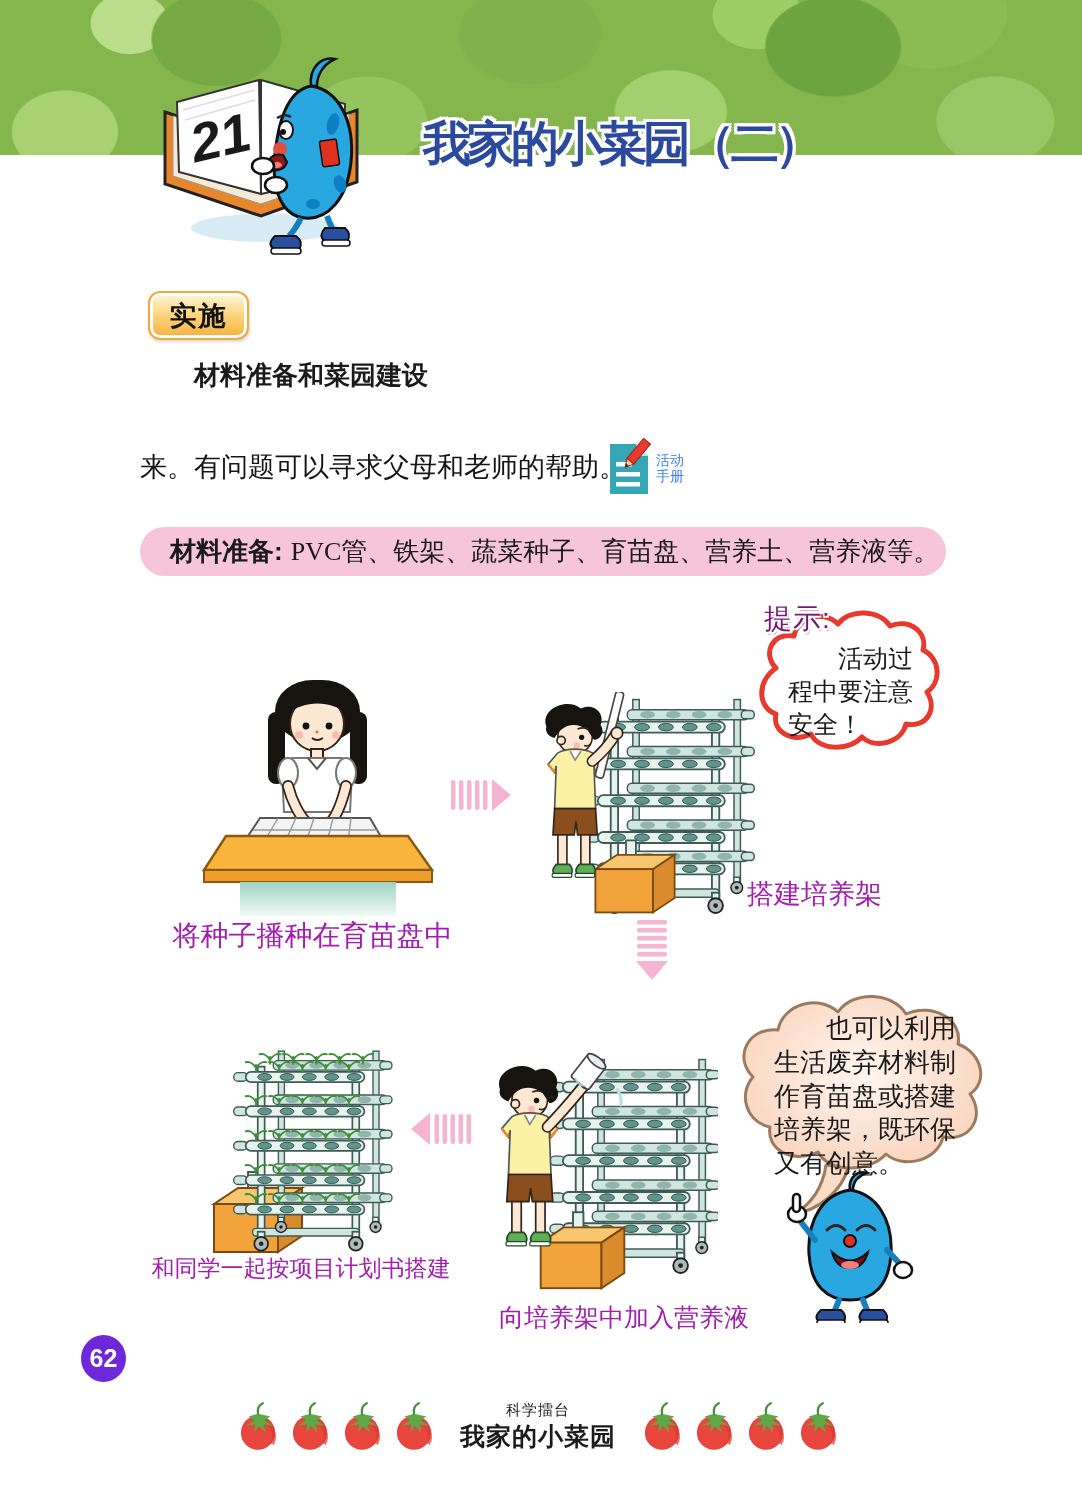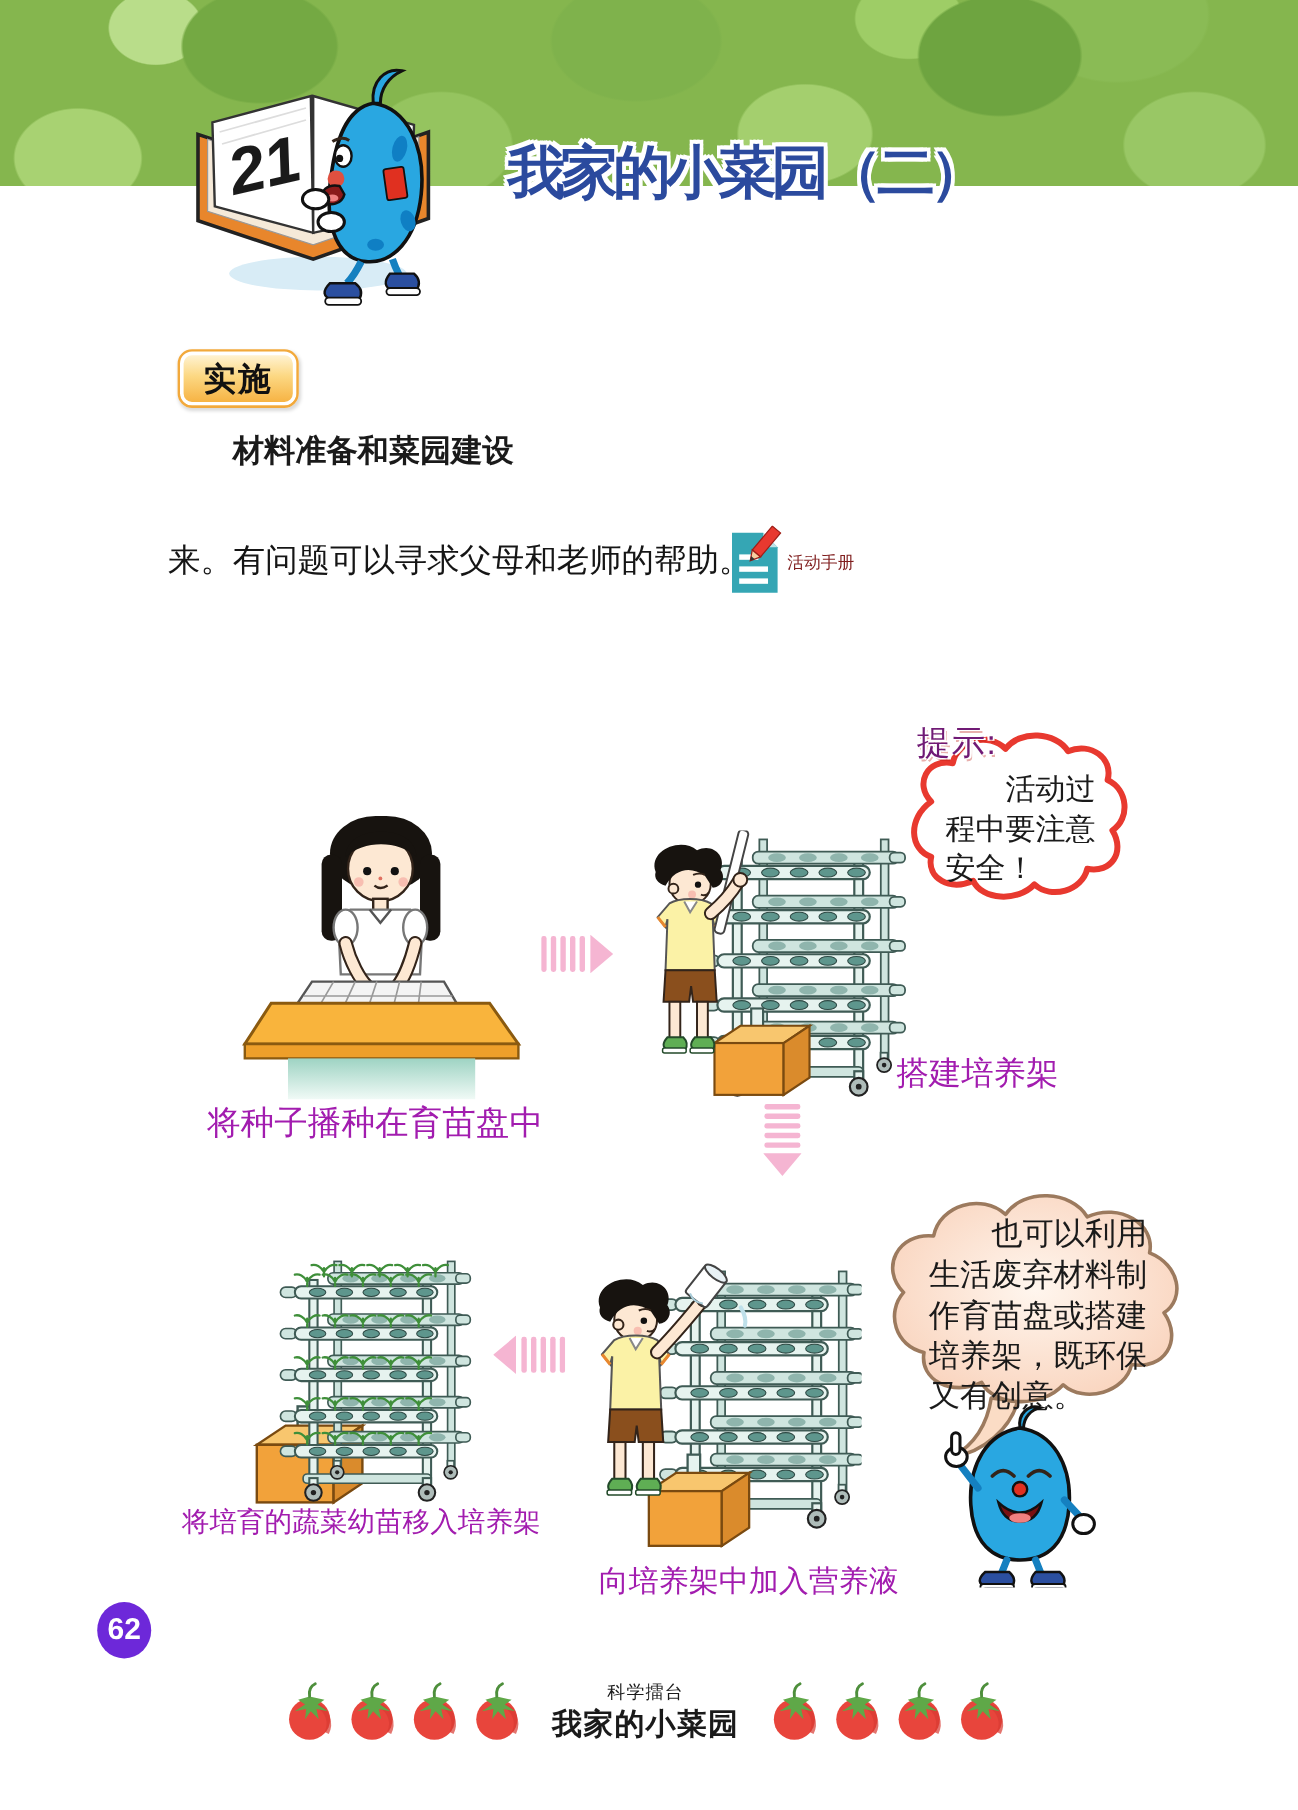--- a/index.html
+++ b/index.html
@@ -39,21 +39,21 @@
     border:2px solid #F2A93C;
     box-shadow:inset 0 0 0 3px #fff,1px 2px 3px rgba(0,0,0,.15);
     display:flex;align-items:center;justify-content:center;
     font-weight:bold;font-size:27px;color:#111;letter-spacing:2px;
   }
   .section-heading{left:194px;top:358px;margin:0;font-size:26px;font-weight:bold;white-space:nowrap;}
   .para{margin:0;font-size:27px;white-space:nowrap;color:#151515;}
   .para-1{left:192px;top:404px;}
   .para-2{left:140px;top:449px;}
   .manual{left:606px;top:438px;display:flex;align-items:center;}
-  .manual-label{font-size:14px;line-height:1.15;color:#7f1d1d;margin-left:2px;display:flex;flex-direction:row;}
+  .manual-label{font-size:14px;line-height:1.15;color:#3b82f6;margin-left:2px;display:flex;flex-direction:column;}
   .materials{
     left:140px;top:527px;width:806px;height:49px;border-radius:25px;background:#F7C5DA;
     display:flex;align-items:center;padding-left:30px;box-sizing:border-box;font-size:26px;
   }
   .materials .lbl{font-weight:bold;}
   .materials .itm{margin-left:8px;}
 
   
   .caption{font-family:Liberation Serif, serif;color:#a21caf;white-space:nowrap;}
   .caption-1{left:170px;top:917px;width:285px;text-align:center;font-size:28px;}
@@ -247,20 +247,24 @@
         <polygon points="-4,-2 0.5,-10 5,-2" fill="#F6CFA0" stroke="#9E1F18" stroke-width="1"></polygon>
         <polygon points="-1.5,-6.5 0.5,-10 2.5,-6.5" fill="#333"></polygon>
       </g>
     </svg>
     <div class="manual-label">
       <span>活动</span>
       <span>手册</span>
     </div>
   </div>
 
+  <div class="abs materials">
+    <span class="lbl">材料准备:</span>
+    <span class="itm serif">PVC管、铁架、蔬菜种子、育苗盘、营养土、营养液等。</span>
+  </div>
 
   <svg class="abs" style="left:200px;top:670px" width="235" height="248" viewBox="0 0 235 248">
     <rect x="75" y="10" width="85" height="62" rx="38" fill="#17130F"></rect>
     <rect x="68" y="42" width="17" height="72" rx="8" fill="#17130F"></rect>
     <rect x="150" y="42" width="17" height="72" rx="8" fill="#17130F"></rect>
     <circle cx="117" cy="54" r="27" class="skin"></circle>
     <path d="M88,44 C88,16 147,16 147,44 C132,30 103,30 88,44 Z" fill="#17130F"></path>
     <circle cx="106" cy="56" r="3.4" fill="#111"></circle>
       <circle cx="129" cy="56" r="3.4" fill="#111"></circle>
     <circle cx="99" cy="65" r="4" fill="#F6B0A6" opacity=".75"></circle>
@@ -318,21 +322,21 @@
   <svg class="abs" style="left:200px;top:1046px" width="235" height="210" viewBox="0 0 235 210">
     <use href="#pumpbox" transform="translate(8,130)"></use>
     <use href="#rack" transform="translate(44,0) scale(0.86)"></use>
     <use href="#sproutrow" transform="translate(70,16) scale(0.86)"></use>
     <use href="#sproutrow" transform="translate(56,24) scale(0.86)"></use>
     <use href="#sproutrow" transform="translate(56,58) scale(0.86)"></use>
     <use href="#sproutrow" transform="translate(56,93) scale(0.86)"></use>
     <use href="#sproutrow" transform="translate(56,127) scale(0.86)"></use>
     <use href="#sproutrow" transform="translate(56,156) scale(0.86)"></use>
   </svg>
-  <div class="abs caption caption-3">将培育的蔬菜幼苗移入培养架</div>
+  <div class="abs caption caption-3">和同学一起按项目计划书搭建</div>
 
   <svg class="abs" style="left:411px;top:1113px" width="60" height="32" viewBox="0 0 60 32">
     <use href="#arrowR" transform="translate(60,0) scale(-1,1)"></use>
   </svg>
 
   <svg class="abs" style="left:483px;top:1036px" width="235" height="256" viewBox="0 0 235 256">
     <use href="#rack" transform="translate(78,18) scale(0.92)"></use>
     <use href="#pumpbox" transform="translate(52,180) scale(0.95)"></use>
     <g transform="translate(0,28) scale(0.85)">
       <use href="#boy"></use>

